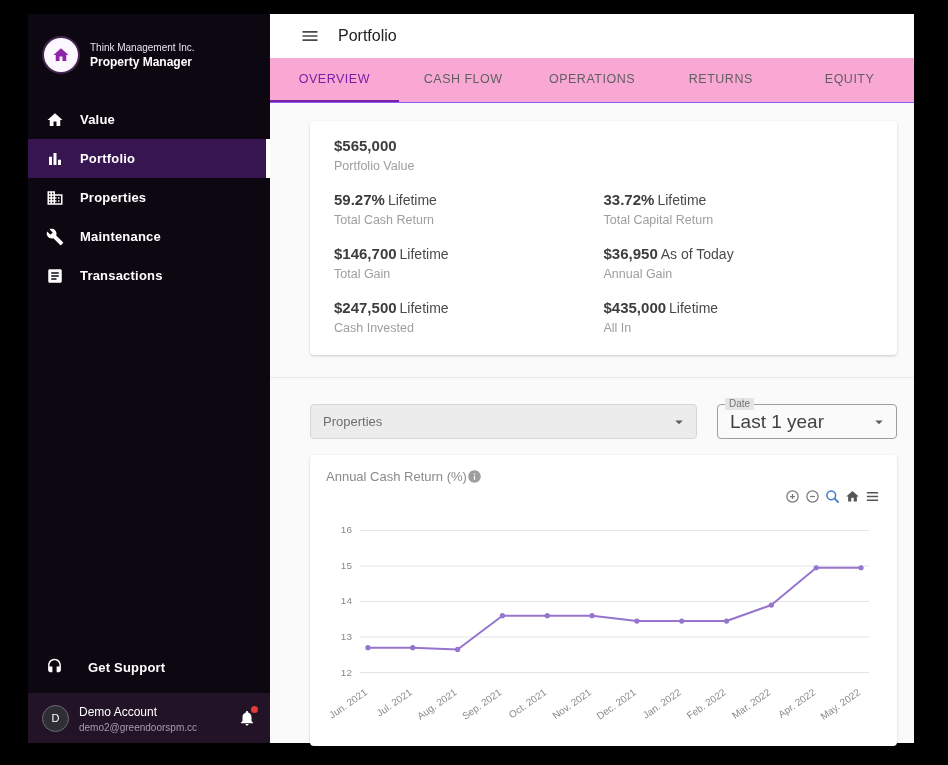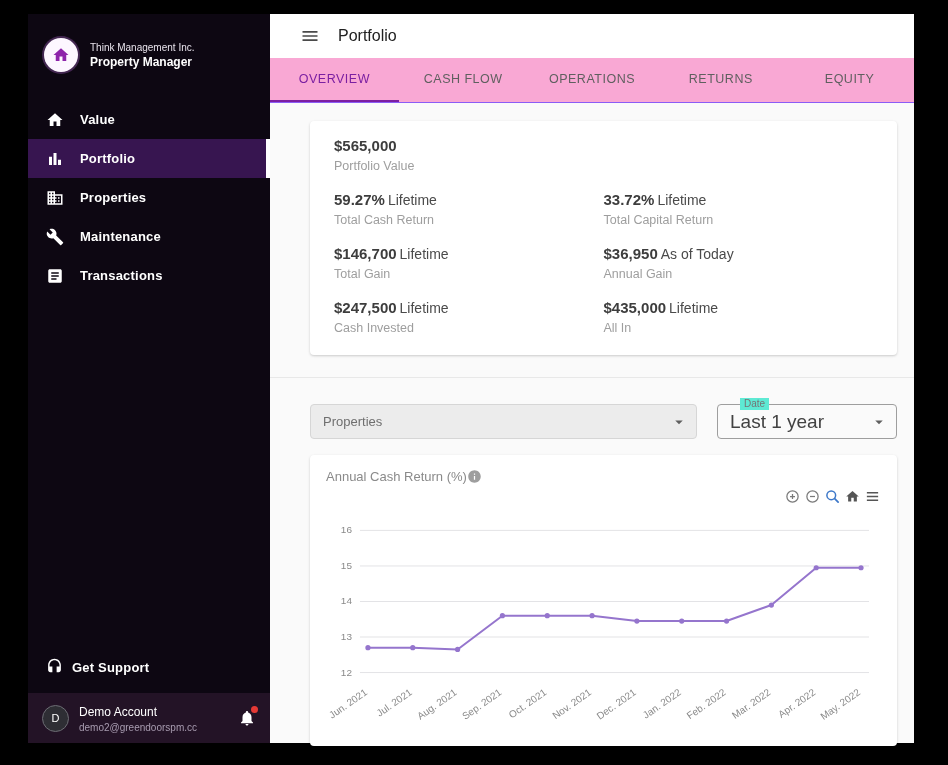--- a/index.html
+++ b/index.html
@@ -15,21 +15,21 @@
   .org-name { font-size:10px; color:#e8e3ec; line-height:1.5; }
   .org-role { font-size:12px; color:#fff; font-weight:bold; line-height:1.3; }
   .nav { margin-top:14px; }
   .nav-item { position:relative; display:flex; align-items:center; gap:16px; height:39px; padding-left:18px; cursor:pointer; }
   .nav-icon { width:18px; height:18px; display:flex; flex:0 0 auto; }
   .nav-icon svg { width:18px; height:18px; fill:#fff; }
   .nav-label { color:#fff; font-size:13px; font-weight:600; letter-spacing:.2px; }
   .nav-item.active { background:#371550; }
   .nav-item.active::after { content:""; position:absolute; right:0; top:0; bottom:0; width:4px; background:#fff; }
   .sidebar-spacer { flex:1; }
-  .support-row { display:flex; align-items:center; gap:8px; height:40px; padding-left:18px; margin-bottom:6px; cursor:pointer; }
+  .support-row { display:flex; align-items:center; gap:24px; height:40px; padding-left:18px; margin-bottom:6px; cursor:pointer; }
   .user-bar { height:50px; background:#231326; display:flex; align-items:center; padding:0 14px; gap:10px; }
   .avatar { width:27px; height:27px; border-radius:50%; background:#2e2e34; border:1px solid #6d6d74; color:#fff; font-size:11px; display:flex; align-items:center; justify-content:center; flex:0 0 auto; }
   .user-info { flex:1; min-width:0; }
   .user-name { font-size:12px; color:#fff; line-height:1.5; font-weight:500; }
   .user-email { font-size:10px; color:#a89cb0; line-height:1.3; }
   .bell-wrap { position:relative; width:18px; height:18px; cursor:pointer; }
   .bell-wrap svg { width:18px; height:18px; fill:#fff; }
   .bell-dot { position:absolute; right:-2px; top:-3px; width:7px; height:7px; background:#e53935; border-radius:50%; }
 
   
@@ -52,21 +52,21 @@
   .stat-suffix { font-size:14px; color:#4a4a4a; margin-left:3px; }
   .stat-label { font-size:12.5px; color:#9e9e9e; margin-top:4px; }
 
   .content-divider { border-top:1px solid #e8e8e8; margin:22px -17px 26px -40px; }
 
   .filters-row { display:flex; justify-content:space-between; margin-bottom:16px; }
   .select-filled { width:387px; height:35px; background:#ececec; border:1px solid #d6d6d6; border-radius:4px; display:flex; align-items:center; justify-content:space-between; padding:0 8px 0 12px; cursor:pointer; }
   .select-filled .sel-value { font-size:13px; color:#6f6f6f; }
   .select-outlined { position:relative; width:180px; height:35px; border:1px solid #9e9e9e; border-radius:4px; display:flex; align-items:center; justify-content:space-between; padding:0 8px 0 12px; cursor:pointer; }
   .select-outlined .sel-value { font-size:19px; color:#424242; }
-  .floating-label { position:absolute; top:-7px; left:22px; font-size:10px; color:#757575; background:#5eead4; padding:0 4px; line-height:1.2; }
+  .floating-label { position:absolute; top:-7px; left:7px; font-size:10px; color:#757575; background:#e5e5e5; padding:0 4px; line-height:1.2; }
   .caret svg { width:18px; height:18px; fill:#5f5f5f; display:block; }
 
   .chart-card { padding:14px 16px 12px 16px; }
   .chart-title-row { display:flex; align-items:center; }
   .chart-title { font-size:13px; color:#8a8a8a; }
   .info-icon svg { width:15px; height:15px; fill:#9e9e9e; display:block; }
   .modebar { display:flex; justify-content:flex-end; gap:3px; margin-top:4px; height:18px; }
   .mb-icon { width:17px; height:17px; display:flex; cursor:pointer; }
   .mb-icon svg { width:15px; height:15px; display:block; margin:auto; }
   .chart-svg { width:100%; height:228px; display:block; }

